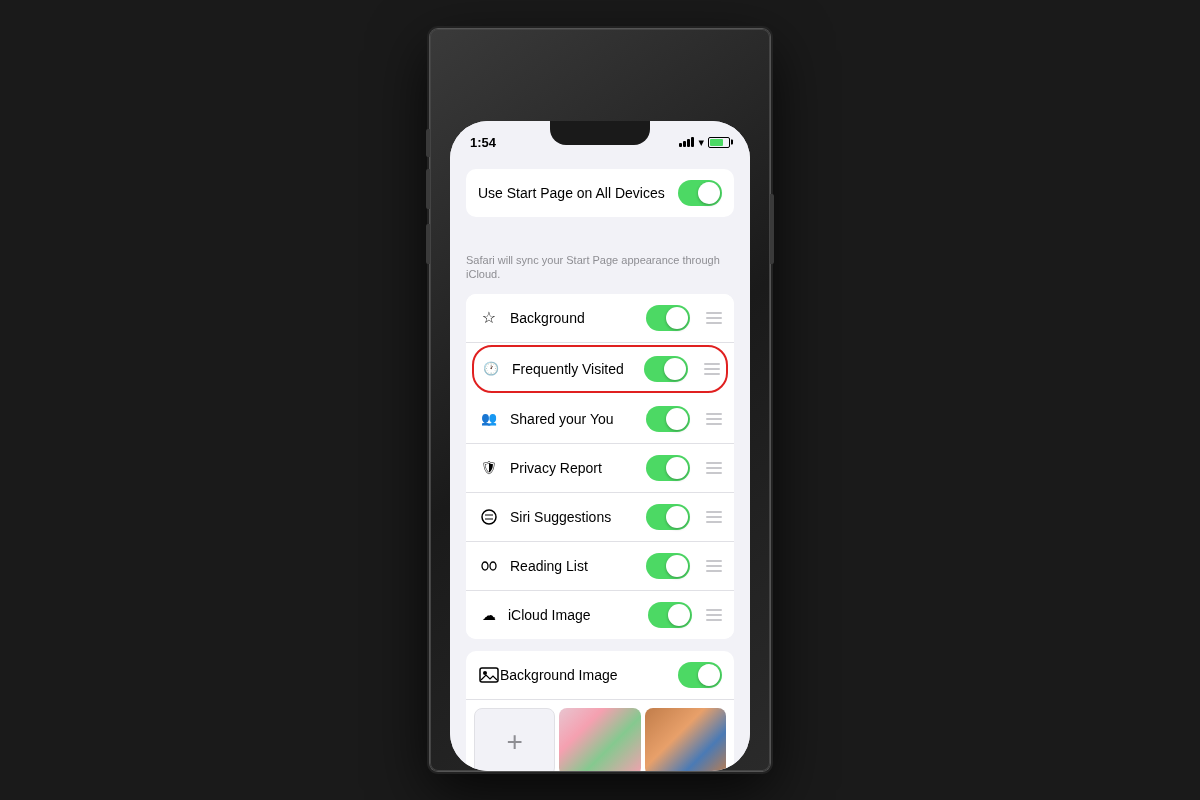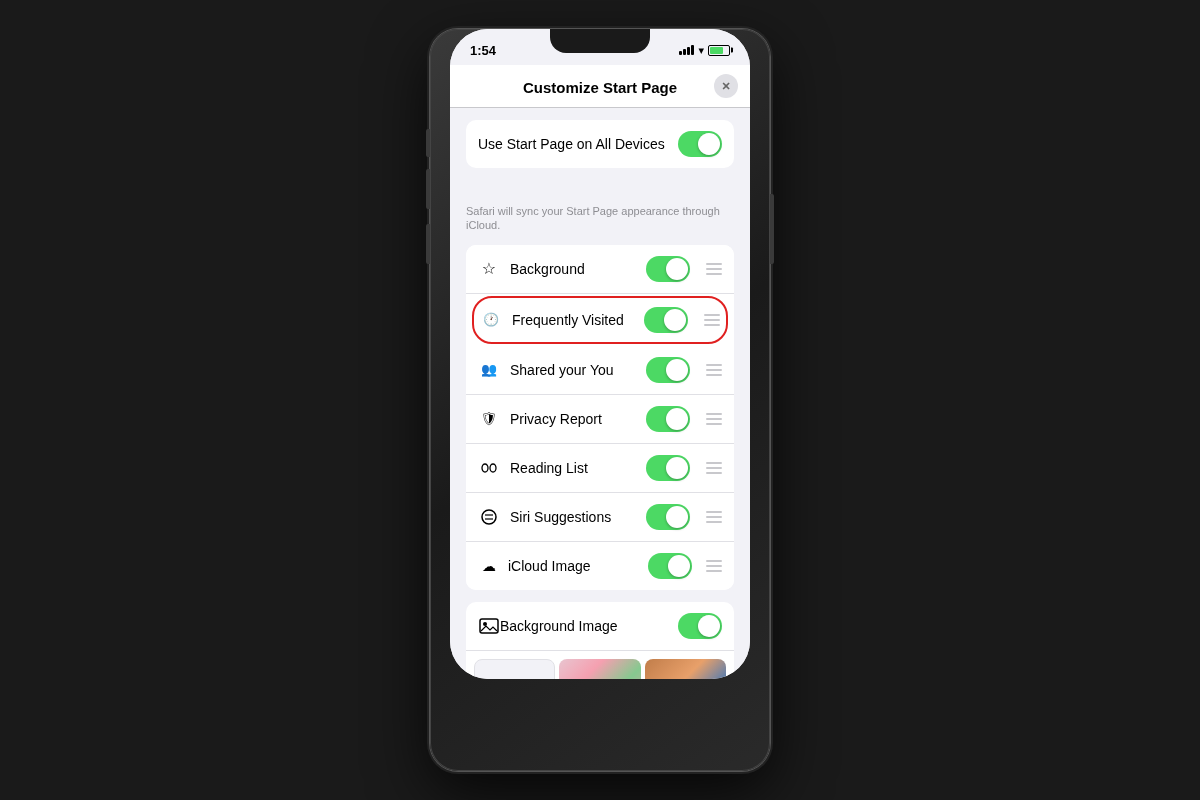--- a/index.html
+++ b/index.html
@@ -12,29 +12,29 @@
       align-items: center;
       justify-content: center;
       font-family: -apple-system, BlinkMacSystemFont, 'SF Pro Display', 'Helvetica Neue', sans-serif;
       overflow: hidden;
     }
 
     .phone-outer {
       width: 340px;
       height: 742px;
       background: linear-gradient(145deg, #3a3a3a 0%, #1a1a1a 50%, #2a2a2a 100%);
-      border-radius: 28px;
+      border-radius: 8px;
       position: relative;
       box-shadow:
         0 0 0 1px #555,
         0 0 0 3px #222,
         0 20px 60px rgba(0,0,0,0.8),
         inset 0 0 0 1px #444;
       display: flex;
-      align-items: flex-start;
+      align-items: flex-end;
       justify-content: center;
     }
 
     .phone-screen {
       width: 300px;
       height: 650px;
       background: #f2f2f7;
       border-radius: 38px;
       overflow: hidden;
       position: relative;
@@ -360,24 +360,20 @@
         </div>
         <span class="wifi-icon">▾</span>
         <div class="battery-icon">
           <div class="battery-fill"></div>
         </div>
       </div>
     </div>
 
     <div class="sheet">
 
-      <div class="sheet-header">
-        <span class="sheet-title">Customize Start Page</span>
-        <div class="close-btn">✕</div>
-      </div>
 
       <div style="margin: 12px 16px 0; background: #fff; border-radius: 10px; overflow: hidden;">
         <div class="toggle-row">
           <span class="row-label">Use Start Page on All Devices</span>
           <div class="toggle"></div>
         </div>
       </div>
       <div class="sync-info">Safari will sync your Start Page appearance through iCloud.</div>
 
       <div class="section">
@@ -424,42 +420,42 @@
           <div class="drag-handle">
             <div class="drag-line"></div>
             <div class="drag-line"></div>
             <div class="drag-line"></div>
           </div>
         </div>
 
         <div class="toggle-row">
           <div class="row-icon">
             <svg width="18" height="18" viewBox="0 0 18 18" fill="none">
-              <ellipse cx="5" cy="9" rx="3" ry="4" stroke="#000" stroke-width="1.3" fill="none"></ellipse>
-              <ellipse cx="13" cy="9" rx="3" ry="4" stroke="#000" stroke-width="1.3" fill="none"></ellipse>
-            </svg>
-          </div>
-          <span class="row-label">Reading List</span>
-          <div class="toggle"></div>
-          <div class="drag-handle">
-            <div class="drag-line"></div>
-            <div class="drag-line"></div>
-            <div class="drag-line"></div>
-          </div>
-        </div>
-
-        <div class="toggle-row">
-          <div class="row-icon">
-            <svg width="18" height="18" viewBox="0 0 18 18" fill="none">
               <circle cx="9" cy="9" r="7" stroke="#000" stroke-width="1.5" fill="none"></circle>
               <line x1="5" y1="7" x2="13" y2="7" stroke="#000" stroke-width="1.2"></line>
               <line x1="5" y1="11" x2="13" y2="11" stroke="#000" stroke-width="1.2"></line>
             </svg>
           </div>
           <span class="row-label">Siri Suggestions</span>
+          <div class="toggle"></div>
+          <div class="drag-handle">
+            <div class="drag-line"></div>
+            <div class="drag-line"></div>
+            <div class="drag-line"></div>
+          </div>
+        </div>
+
+        <div class="toggle-row">
+          <div class="row-icon">
+            <svg width="18" height="18" viewBox="0 0 18 18" fill="none">
+              <ellipse cx="5" cy="9" rx="3" ry="4" stroke="#000" stroke-width="1.3" fill="none"></ellipse>
+              <ellipse cx="13" cy="9" rx="3" ry="4" stroke="#000" stroke-width="1.3" fill="none"></ellipse>
+            </svg>
+          </div>
+          <span class="row-label">Reading List</span>
           <div class="toggle"></div>
           <div class="drag-handle">
             <div class="drag-line"></div>
             <div class="drag-line"></div>
             <div class="drag-line"></div>
           </div>
         </div>
 
         <div class="toggle-row">
           <div class="row-icon" style="font-size:14px;">☁</div>

